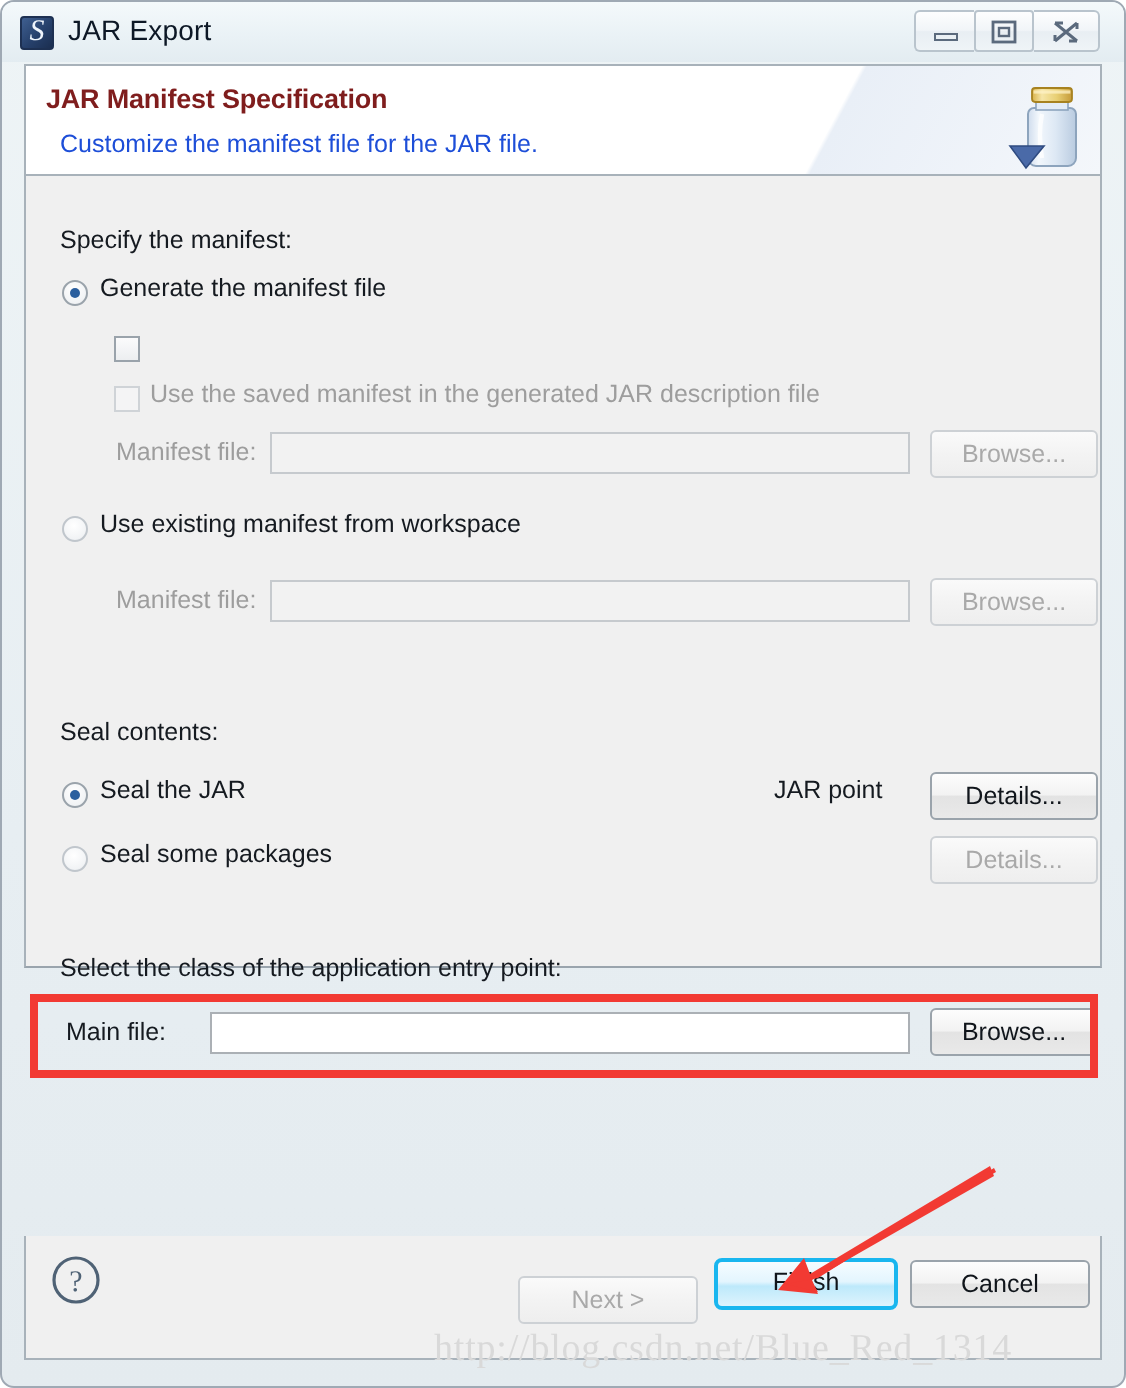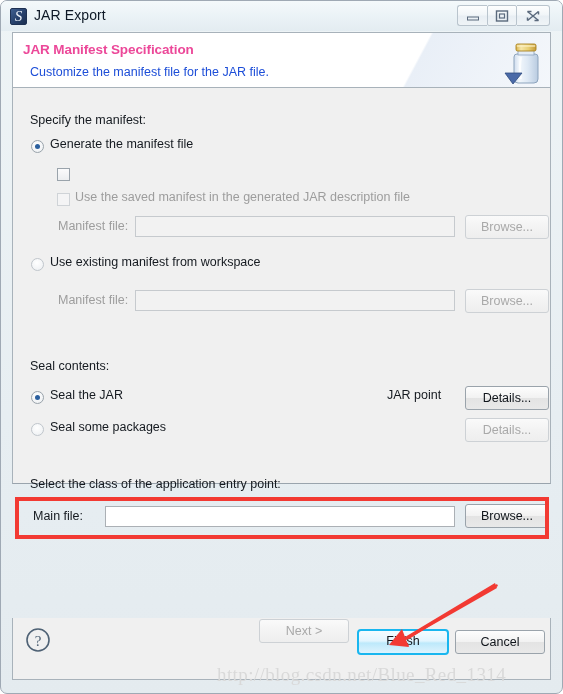--- a/index.html
+++ b/index.html
@@ -89,21 +89,21 @@
     position: absolute;
     right: 0; top: 0;
     width: 210px; height: 56px;
     background: linear-gradient(118deg, rgba(255,255,255,0) 38%, #e9eff7 39%, #f4f7fb 100%);
   }
   #header-title {
     position: absolute;
     left: 10px; top: 9px;
     font-size: 13.5px;
     font-weight: bold;
-    color: #ec4899;
+    color: #7f1d1d;
     letter-spacing: -.1px;
   }
   #header-sub {
     position: absolute;
     left: 17px; top: 32px;
     font-size: 12.5px;
     color: #1d4ed8;
   }
   
   #jar { position: absolute; left: 490px; top: 6px; width: 46px; height: 48px; }
@@ -342,21 +342,21 @@
   </div>
 
   <div id="redbox"></div>
 
   <div id="buttonbar">
     <svg id="help-icon" viewBox="0 0 26 26">
       <circle cx="13" cy="13" r="11" fill="none" stroke="#4f6275" stroke-width="1.6"></circle>
       <text x="13" y="18.5" font-family="Liberation Serif, serif" font-size="15" fill="#4f6275" text-anchor="middle">?</text>
     </svg>
 
-    <div class="btn disabled" style="left:246px; top:1px; width:90px;">Next &gt;</div>
+    <div class="btn disabled" style="left:246px; top:20px; width:90px;">Next &gt;</div>
     <div class="btn focus" style="left:344px; top:11px; width:92px; height:26px;">Finish</div>
     <div class="btn" style="left:442px; top:12px; width:90px;">Cancel</div>
   </div>
 
   <svg id="red-arrow" viewBox="0 0 130 72">
     <path d="M126 4 L36 58 L33 50 L20 66 L40 68 L37 61 L128 9 Z" fill="#f23a33"></path>
     <path d="M128 5 L40 60 L24 63 L40 67 L36 60 L129 7 Z" fill="#f23a33"></path>
   </svg>
 
   <div id="watermark">http://blog.csdn.net/Blue_Red_1314</div>

